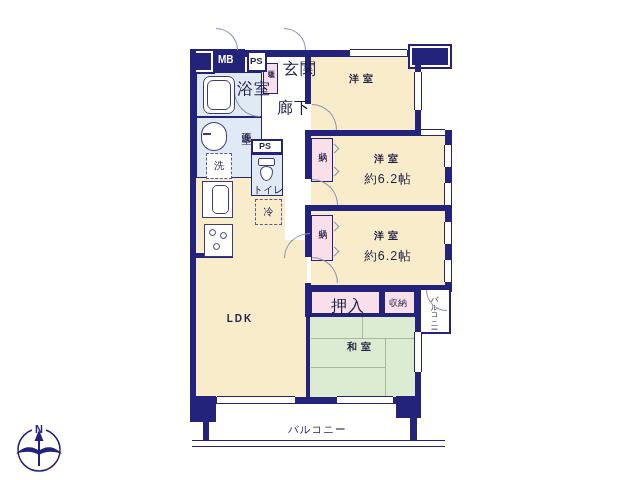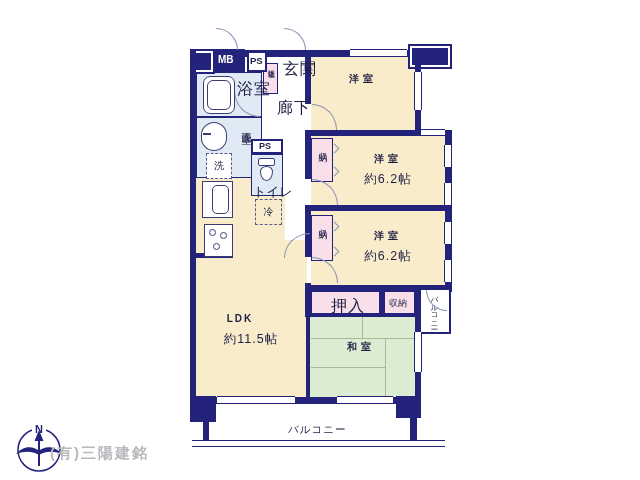--- a/index.html
+++ b/index.html
@@ -10,21 +10,21 @@
   .pillar{position:absolute;background:#23237b;box-shadow:inset 0 0 0 2px #23237b, inset 0 0 0 4px #ffffff;box-sizing:border-box;}
   .room{position:absolute;box-sizing:border-box;}
   .cream{background:#f9ecca;}
   .green{background:#dcecd2;border:1px solid #4a4a84;}
   .pink{background:#f8dfe9;border:1px solid #23237b;}
   .wet{background:#e0eaf4;border:1px solid #23237b;}
   .lbl{position:absolute;color:#1d1d44;white-space:nowrap;}
   .rname{font-size:10px;letter-spacing:4px;font-weight:bold;text-align:center;}
   .rsize{font-size:12.5px;letter-spacing:1px;text-align:center;}
   .small{font-size:16px;letter-spacing:1px;}
-  .tiny{font-size:13px;}
+  .tiny{font-size:10px;}
   .vert{writing-mode:vertical-rl;text-orientation:upright;letter-spacing:2px;}
   .hwin{position:absolute;background:#fff;border-top:1.5px solid #23237b;border-bottom:1.5px solid #23237b;box-sizing:border-box;}
   .vwin{position:absolute;background:#fff;border-left:1.5px solid #23237b;border-right:1.5px solid #23237b;box-sizing:border-box;}
   .arc{position:absolute;box-sizing:border-box;border:0 solid #8a93b5;background:transparent;}
   .dash{position:absolute;border:1px dashed #5a5a8c;background:#fff;box-sizing:border-box;
         display:flex;align-items:center;justify-content:center;font-size:10px;}
   .icon{position:absolute;box-sizing:border-box;border:1.5px solid #3c3c74;background:#fff;}
   .chev{position:absolute;width:6px;height:6px;border-top:1.2px solid #8a93b5;border-right:1.2px solid #8a93b5;transform:rotate(45deg);}
   .tline{position:absolute;background:#a9b896;}
   .credit{position:absolute;left:50px;top:444px;font-size:15px;letter-spacing:2px;color:#b9b9bd;font-weight:bold;}
@@ -164,30 +164,28 @@
 
   <div class="lbl rname" style="left:311px;top:72px;width:104px;">洋室</div>
 
   <div class="lbl rname" style="left:333px;top:152px;width:110px;">洋室</div>
   <div class="lbl rsize" style="left:333px;top:171px;width:110px;">約6.2帖</div>
 
   <div class="lbl rname" style="left:333px;top:229px;width:110px;">洋室</div>
   <div class="lbl rsize" style="left:333px;top:248px;width:110px;">約6.2帖</div>
 
   <div class="lbl rname" style="left:196px;top:313px;width:88px;letter-spacing:2px;">LDK</div>
-  <div class="lbl rsize" style="left:196px;top:331px;width:110px;">約11.5帖</div>
 
   <div class="lbl rname" style="left:311px;top:340px;width:100px;">和室</div>
 
   <div class="abs" style="left:12px;top:420px;width:54px;height:56px;">
     <svg width="54" height="56" viewBox="0 0 54 56">
       <circle cx="27" cy="30" r="21" fill="#ffffff" stroke="#23237b" stroke-width="1.5"></circle>
       <rect x="20" y="4" width="14" height="12" fill="#ffffff"></rect>
       <line x1="27" y1="46" x2="27" y2="18" stroke="#23237b" stroke-width="2"></line>
       <polygon points="27,10 22.5,21 31.5,21" fill="#23237b"></polygon>
       <path d="M4,34 C13,24 23,27 27,31 C31,27 41,24 50,34 C40,30 31,32 27,35 C23,32 14,30 4,34 Z" fill="#23237b"></path>
       <text x="27" y="13" text-anchor="middle" font-size="11" font-weight="bold" fill="#23237b" font-family="Liberation Sans, sans-serif">N</text>
     </svg>
   </div>
 
-  <div class="credit">(有)三陽建銘</div>
 
 </div>
 
 </body></html>

